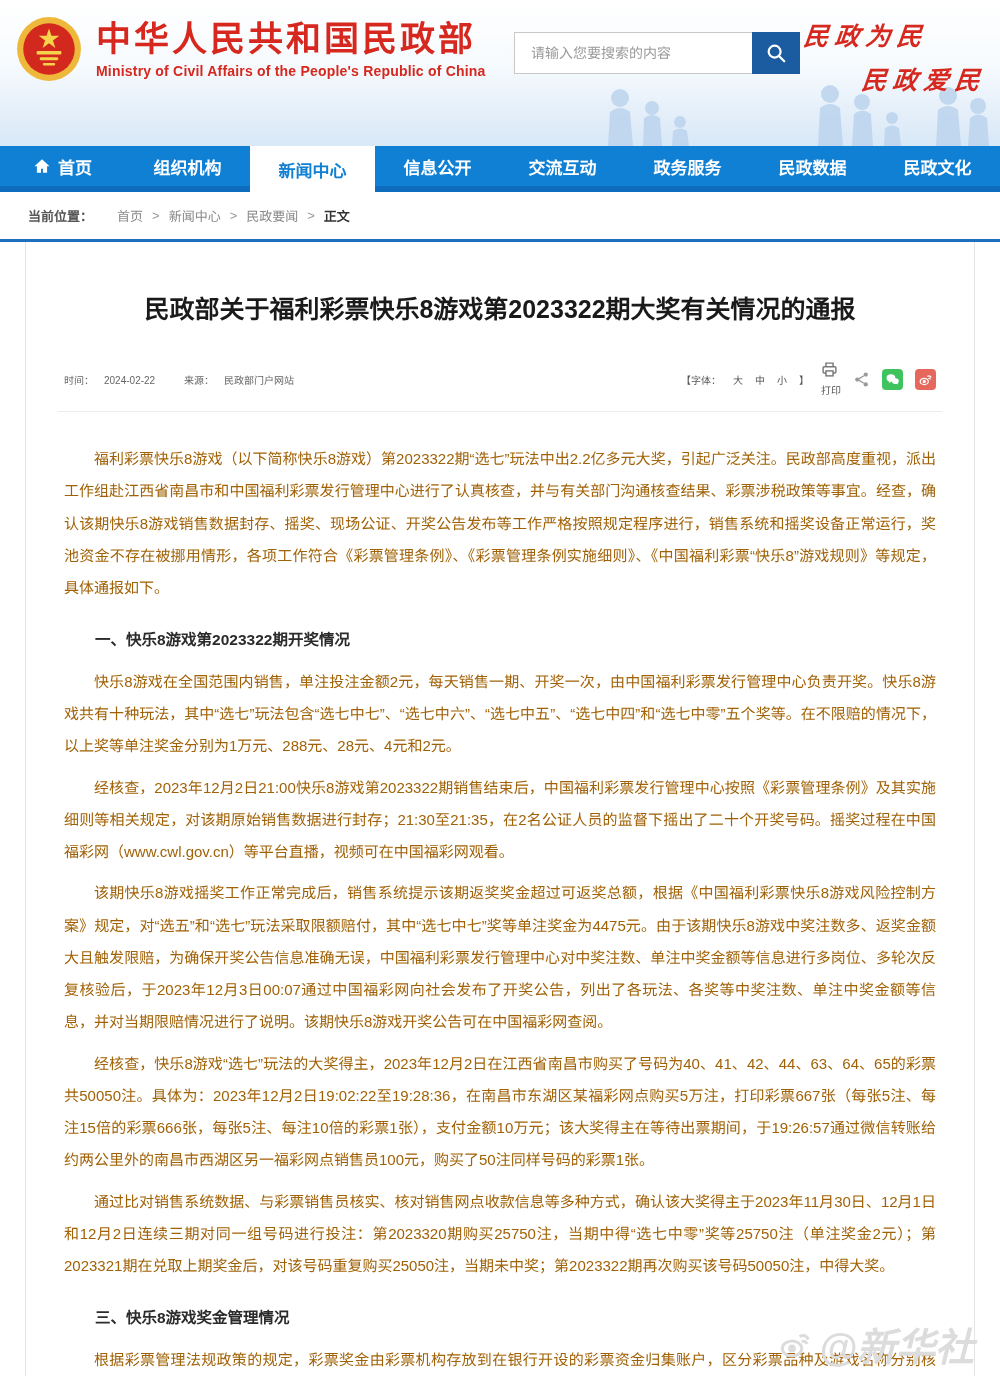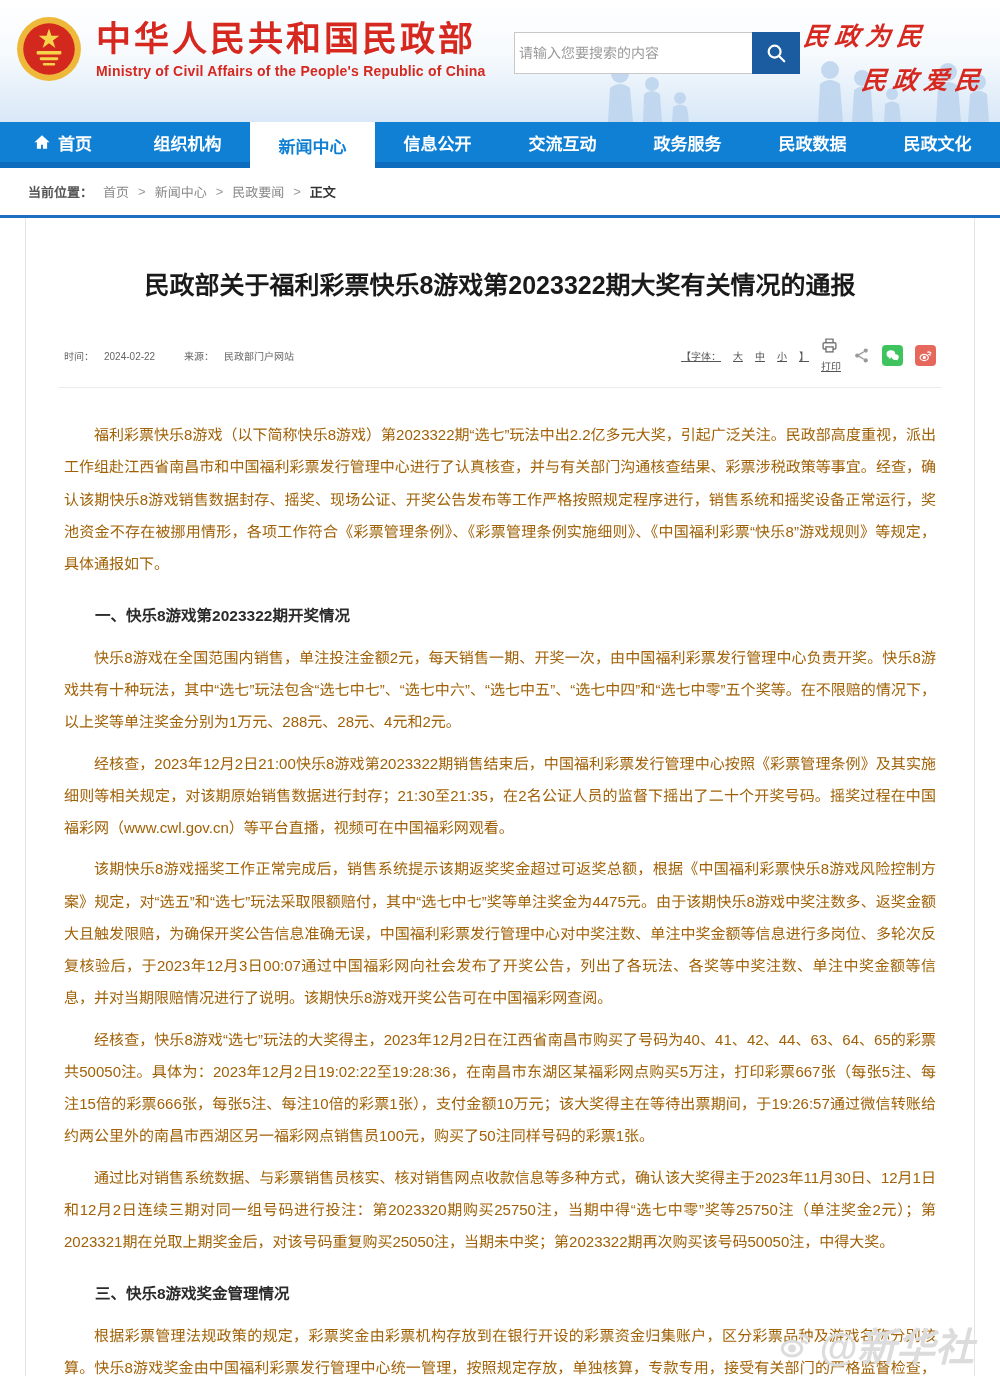--- a/index.html
+++ b/index.html
@@ -1,64 +1,64 @@
 <!DOCTYPE html>
 <html lang="zh-CN"><head>
 <meta charset="utf-8">
 <style>
   * { margin:0; padding:0; box-sizing:border-box; }
   html,body { background:#ffffff; }
   body { font-family:"Liberation Sans","DejaVu Sans",sans-serif; }
   .page { width:1000px; height:1376px; margin:0 auto; position:relative; overflow:hidden; background:#fff; }
 
   
-  .header { height:122px; position:relative;
+  .header { height:146px; position:relative;
     background:linear-gradient(180deg,#ffffff 0%,#f6fafd 45%,#e3eef9 80%,#d8e8f7 100%);text-decoration:underline; }
   .header-deco { position:absolute; right:0; bottom:0; opacity:.85; }
   .logo-wrap { position:absolute; left:16px; top:16px; display:flex; align-items:center; }
   .emblem { width:66px; height:66px; margin-right:14px; flex:none; }
   .site-title-cn { font-size:35px; font-weight:bold; color:#d6281f; letter-spacing:3px; line-height:1.15; }
   .site-title-en { font-size:14px; font-weight:bold; color:#d6281f; margin-top:4px; letter-spacing:.2px; }
   .search-wrap { position:absolute; left:514px; top:32px; display:flex; }
   .search-input { width:238px; height:42px; border:1px solid #c8c8c8; border-right:none; background:#fff;
-    padding:0 4px; font-size:14px; color:#333; outline:none; }
+    padding:0 16px; font-size:14px; color:#333; outline:none; }
   .search-input::placeholder { color:#9a9a9a; }
   .search-btn { width:48px; height:42px; background:#1a5c9f; border:none; cursor:pointer;
     display:flex; align-items:center; justify-content:center; }
   .slogan { position:absolute; right:14px; top:16px; text-align:left; color:#d6281f;
     font-family:"DejaVu Serif","Liberation Serif",serif; font-style:italic; font-weight:bold; }
   .slogan-line1 { font-size:25px; letter-spacing:6px; transform:skewX(-6deg); }
   .slogan-line2 { font-size:25px; letter-spacing:6px; margin:8px 0 0 58px; transform:skewX(-6deg); }
 
   
   .nav { position:relative; height:46px; background:#1080d4; }
   .nav::after { content:""; position:absolute; left:0; bottom:0; width:100%; height:6px; background:#0d6cbd; }
   .nav ul { list-style:none; display:flex; height:40px; }
   .nav li { flex:1; height:40px; display:flex; align-items:center; justify-content:center; gap:7px;
     color:#fff; font-size:17px; font-weight:bold; cursor:pointer; position:relative; z-index:1; }
   .nav li.active { background:#fff; color:#1080d4; height:46px; }
   .nav li .home-ic { width:18px; height:18px; }
 
   
   .crumbs { height:50px; display:flex; align-items:center; padding-left:28px; background:#fff;
     border-bottom:3px solid #1f6fc0; font-size:13px; color:#999; }
-  .crumbs .lbl { color:#555; font-weight:bold; margin-right:10px; }
+  .crumbs .lbl { color:#555; font-weight:bold; margin-right:24px; }
   .crumbs a { color:#888; text-decoration:none; cursor:pointer; }
   .crumbs .sep { margin:0 9px; color:#999; }
   .crumbs .current { color:#333; font-weight:bold; }
 
   
   .main { padding:0 25px; }
   .article-box { background:#fff; border:1px solid #e4e4e4; border-top:none; padding:30px 32px 70px; min-height:1150px; }
   .article-title { text-align:center; font-size:25px; font-weight:bold; color:#1a1a1a; margin:20px 40px 34px; line-height:1.4; }
   .meta { display:flex; justify-content:space-between; align-items:center; font-size:10px; color:#666;
     padding:0 6px 14px; border-bottom:1px solid #ececec; }
   .meta-left span { margin-right:10px; }
   .meta-left .gap { margin-right:26px; }
-  .meta-right { display:flex; align-items:center; gap:12px; color:#555;text-decoration:underline; }
+  .meta-right { display:flex; align-items:center; gap:12px; color:#555; }
   .meta-right .fontsize { cursor:pointer; }
   .meta-right .print { display:flex; align-items:flex-start; gap:4px; cursor:pointer;flex-direction:column; }
   .badge { width:21px; height:21px; border-radius:4px; display:flex; align-items:center; justify-content:center; cursor:pointer; }
   .badge.wechat { background:#3fc35f; }
   .badge.weibo { background:#e6685c; }
 
   .article-body { padding:22px 6px 0; }
   .para { font-size:15px; line-height:2.15; color:#a16207; text-indent:2em; text-align:justify; margin:9px 0; }
   .sec-heading { font-size:15.5px; line-height:2.1; color:#2b2b2b; font-weight:bold; text-indent:2em; margin:20px 0 8px; }
 

